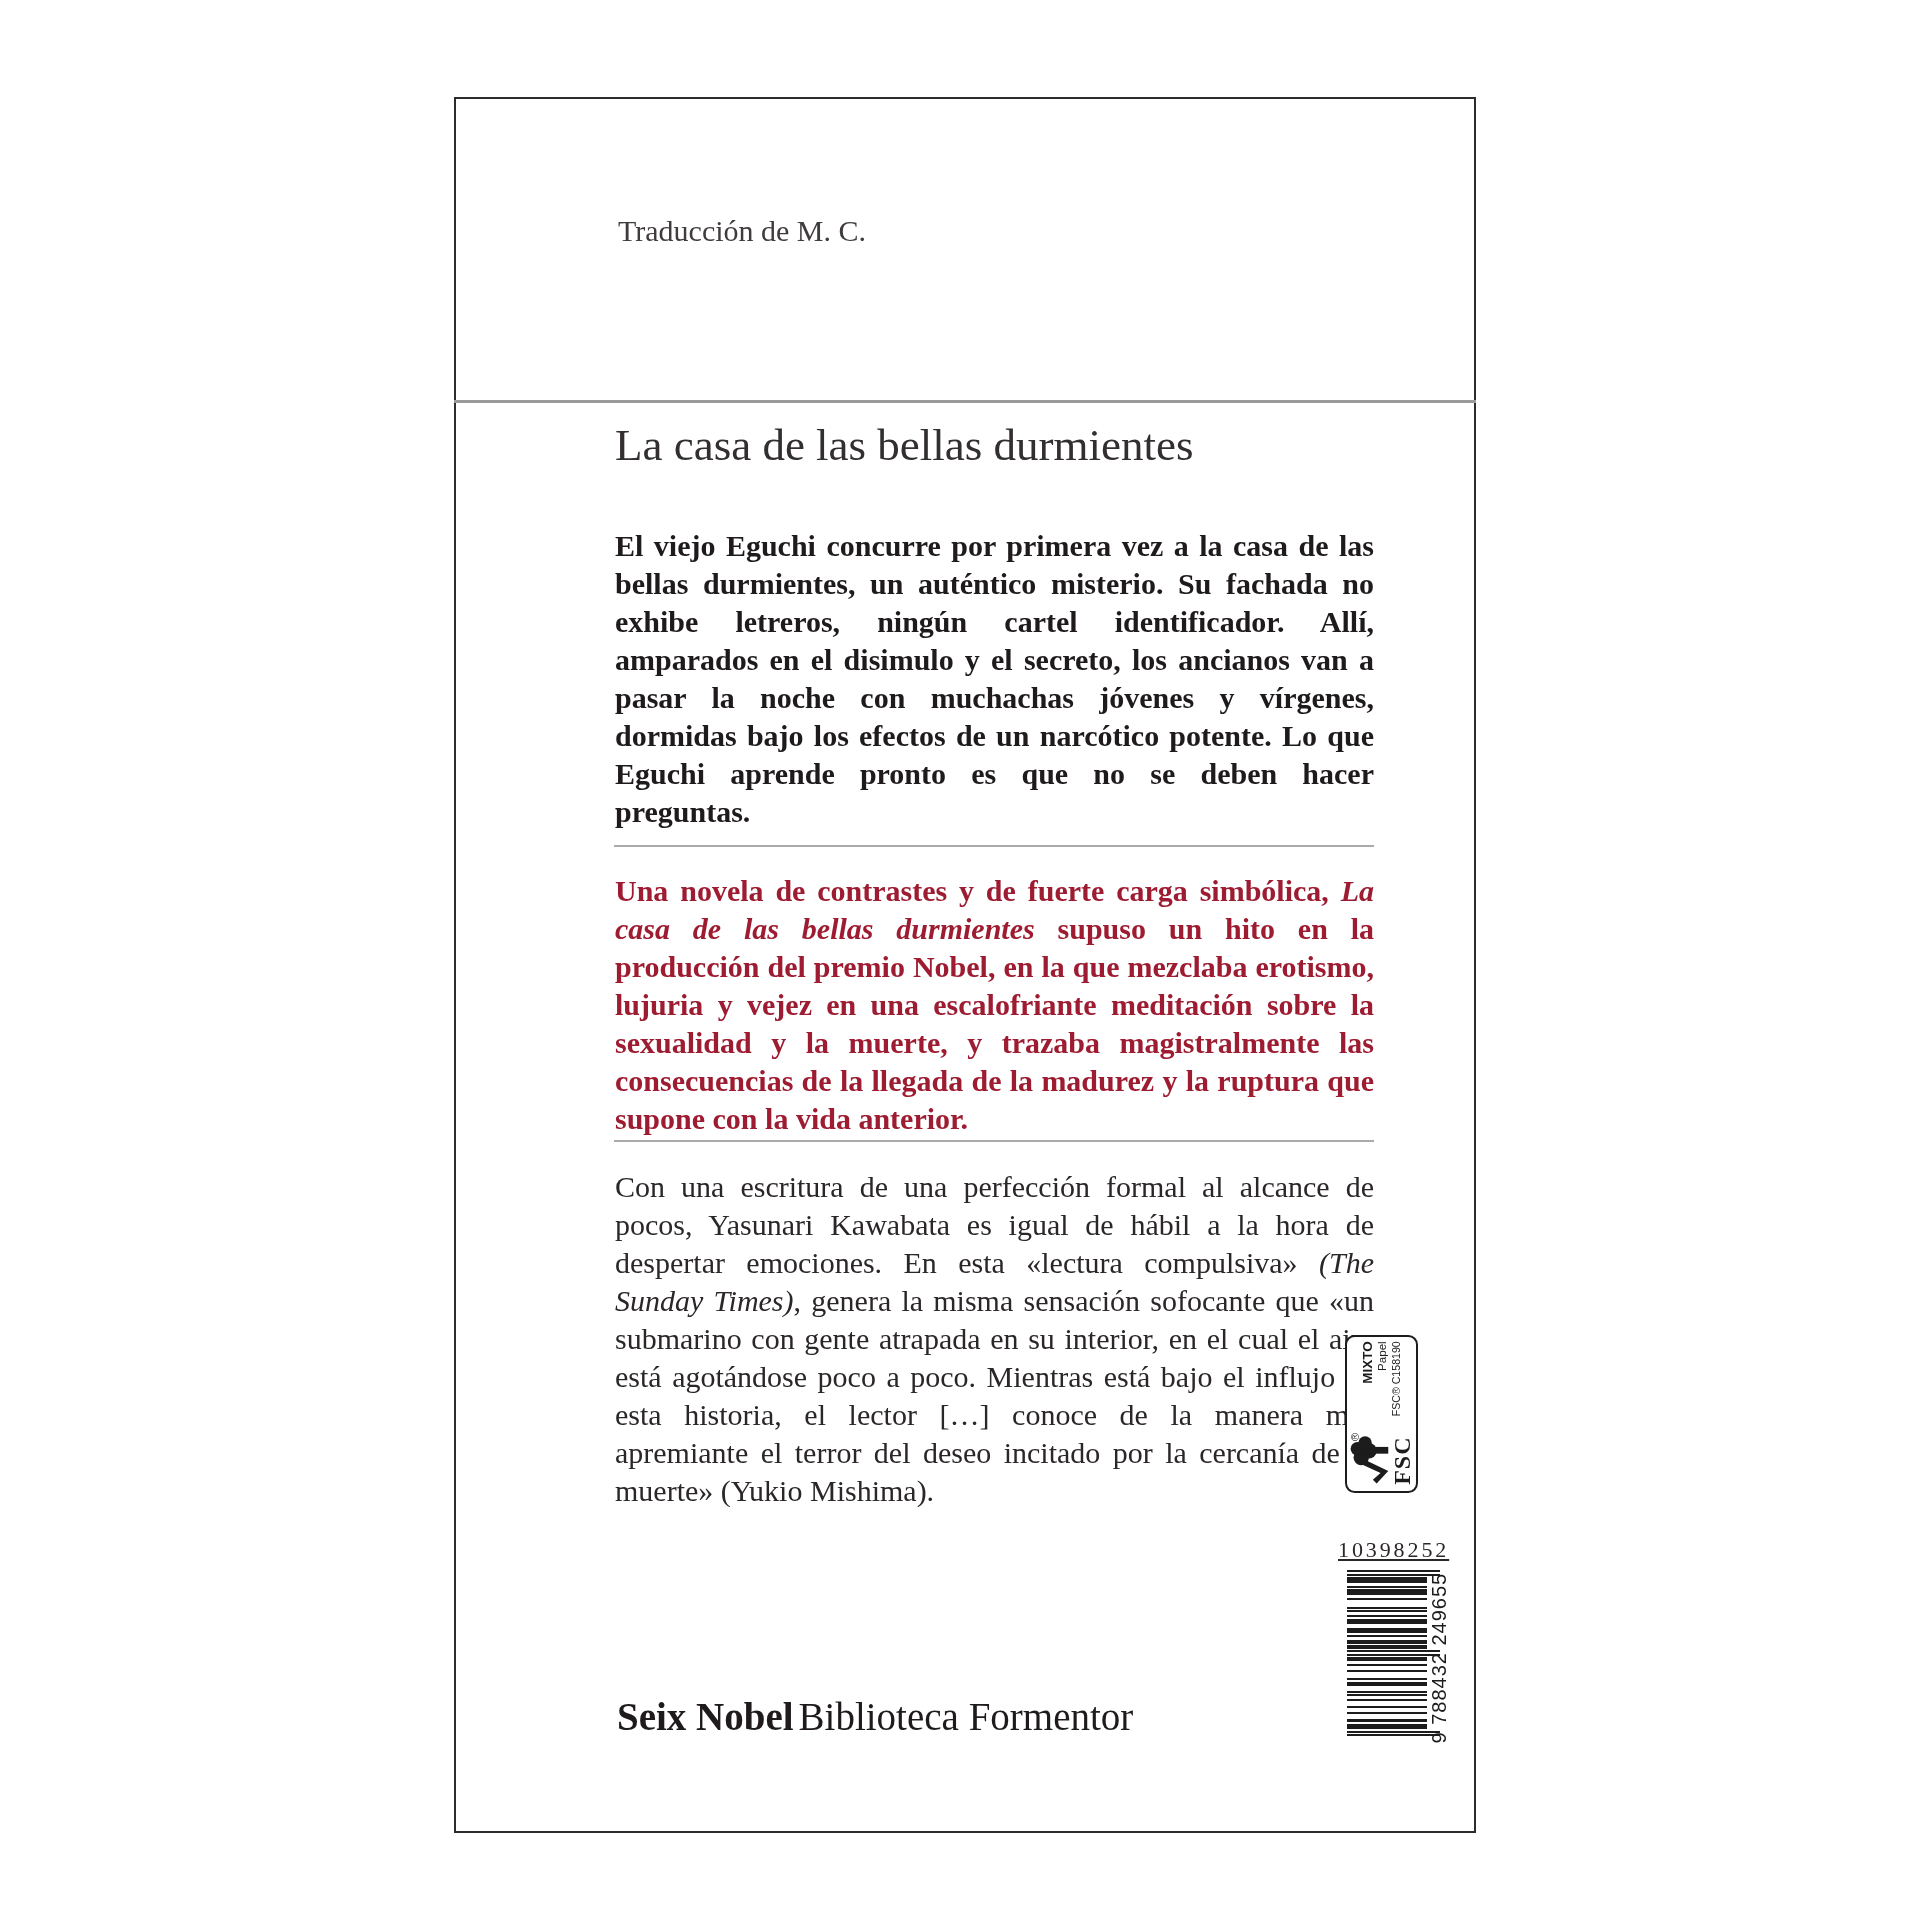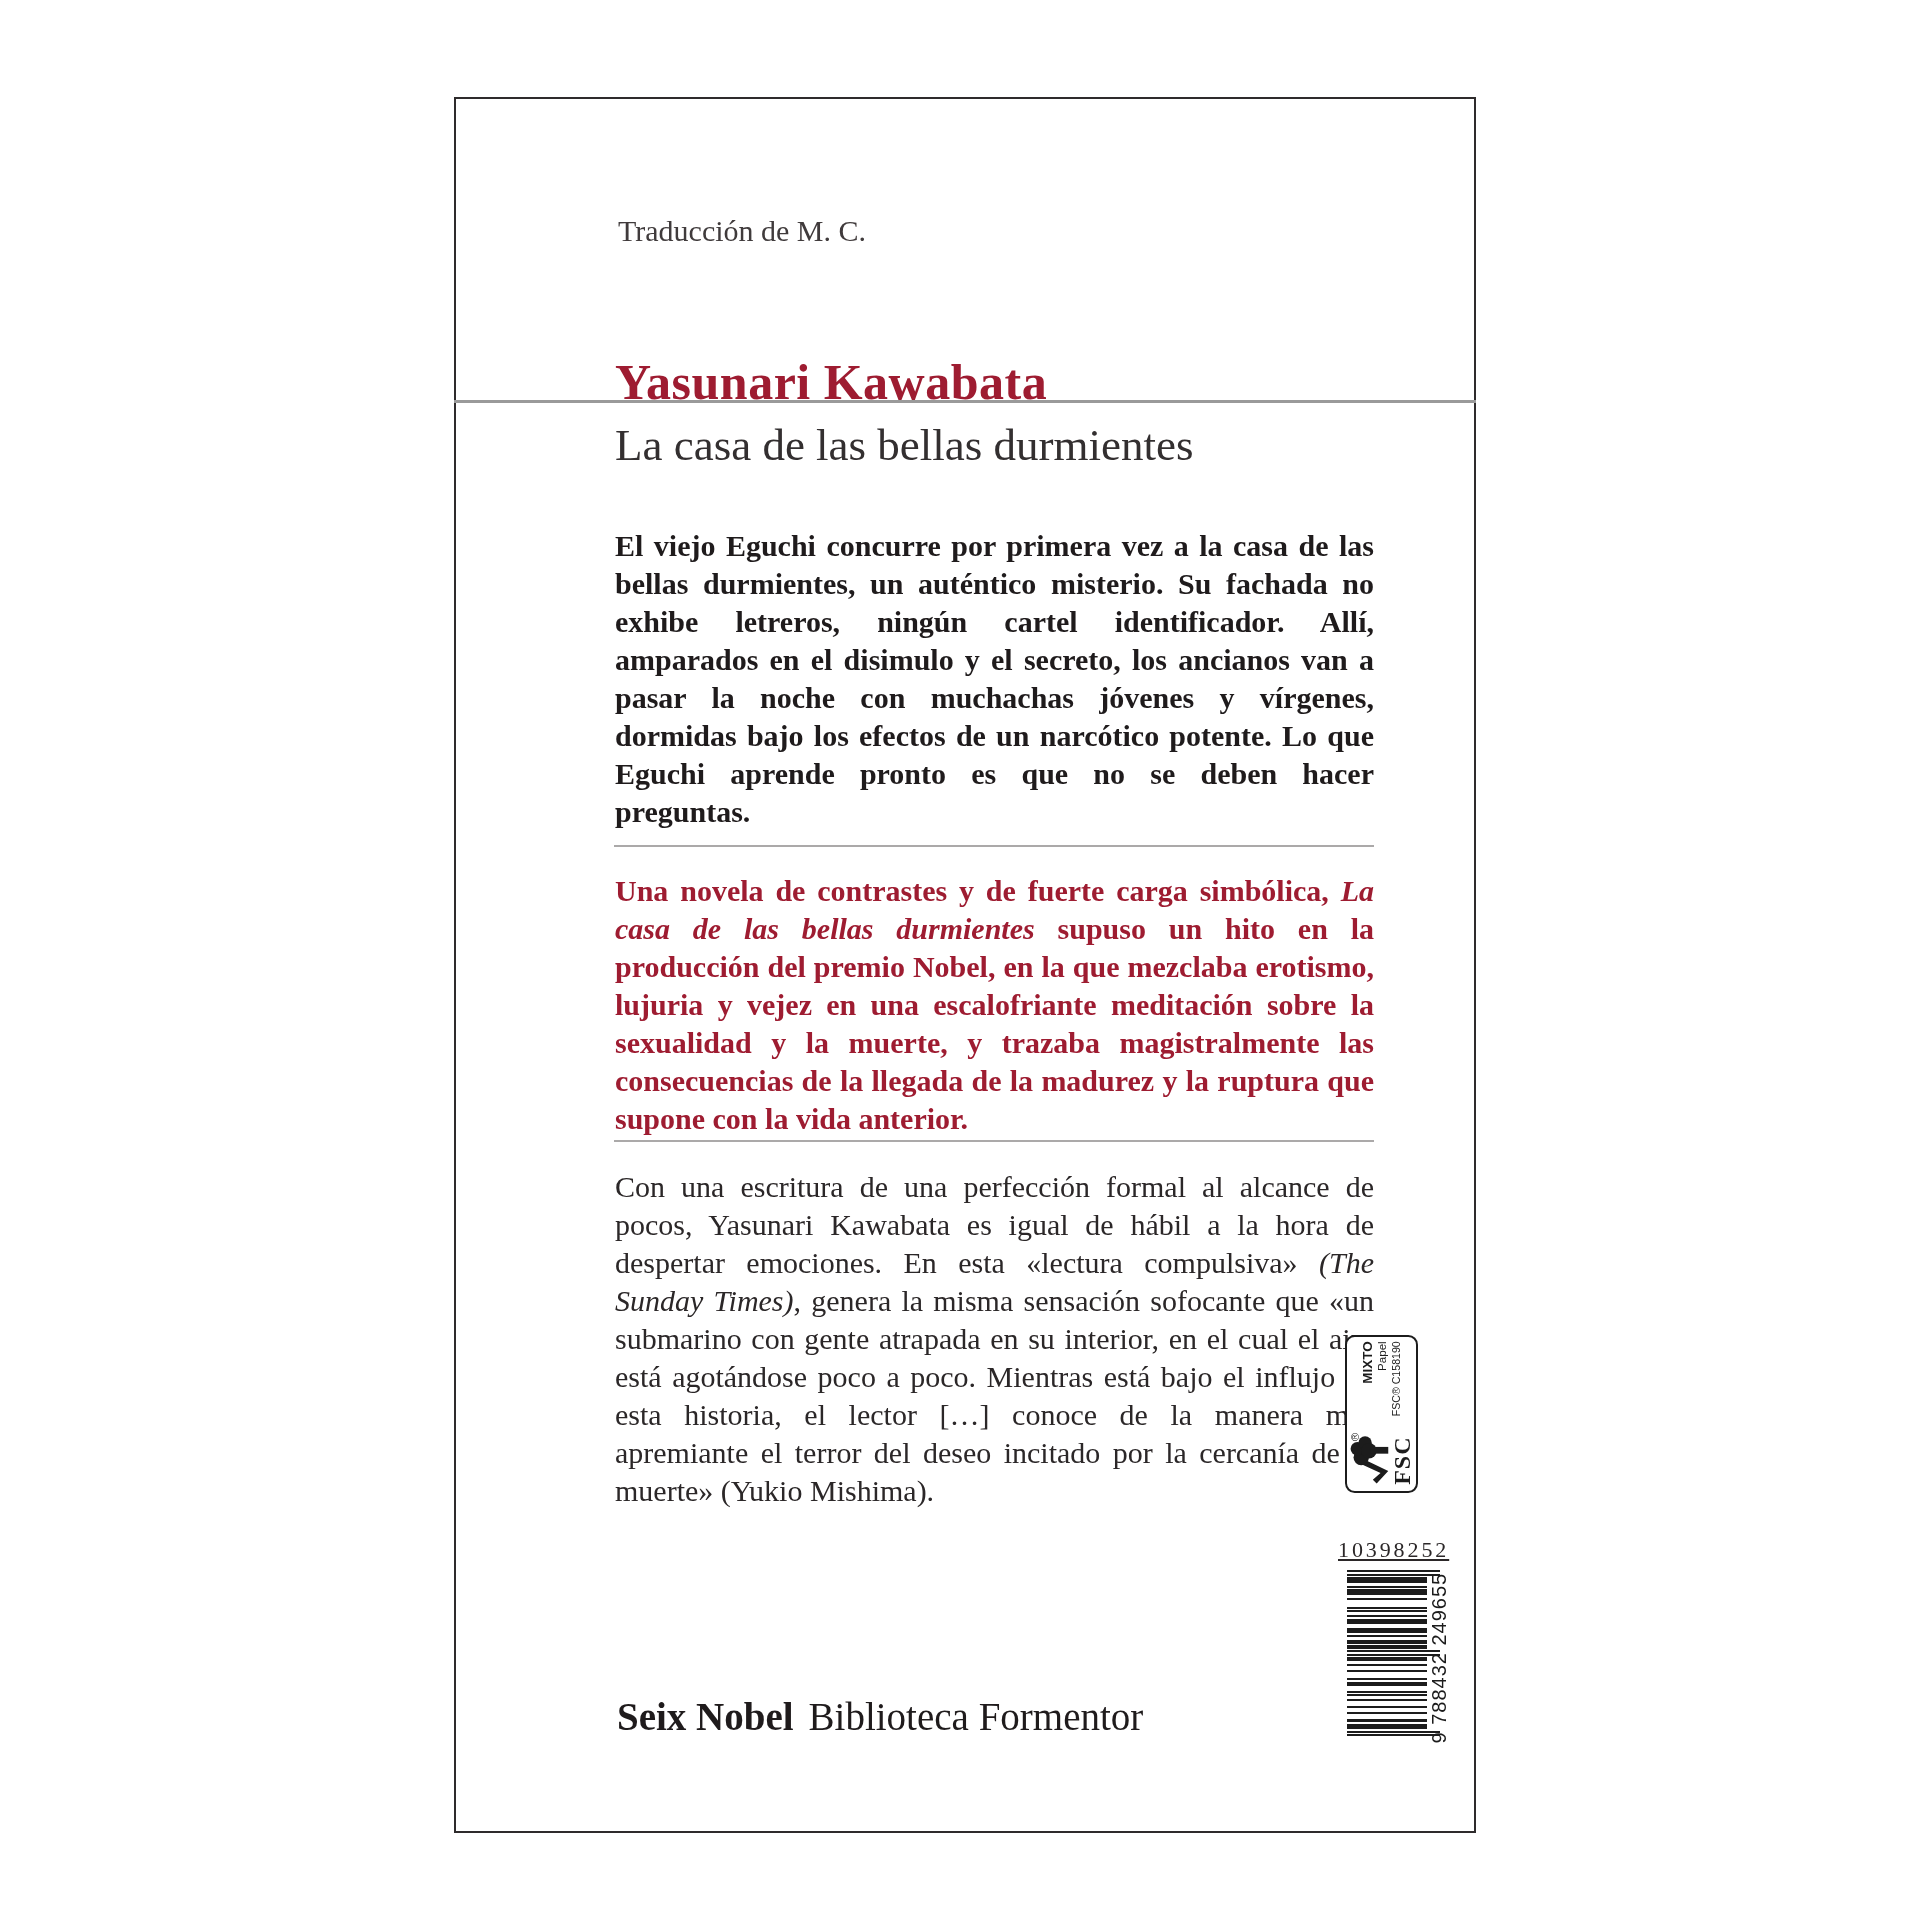--- a/index.html
+++ b/index.html
@@ -28,34 +28,33 @@
   .fsc-text .l2{font-size:11.6px;line-height:14.5px;}
   .fsc-text .l3{font-size:10.6px;line-height:13.5px;white-space:nowrap;}
   .product-code{position:absolute;left:1338px;top:1537px;width:97px;text-align:center;
                 font-size:22px;letter-spacing:2.9px;color:#2b2728;text-decoration:underline;}
   .barcode-bars{position:absolute;left:1347px;top:1570px;width:97px;height:166px;}
   .isbn-box{position:absolute;left:1427px;top:1562px;width:27px;height:182px;}
   .isbn-inner{position:absolute;left:-77px;top:77px;width:182px;height:27px;transform:rotate(-90deg);
               font-family:"Liberation Sans",sans-serif;font-size:20px;letter-spacing:1px;color:#1c1c1c;white-space:nowrap;}
   .footer{position:absolute;left:617px;top:1694px;font-size:39px;color:#1f1b1c;}
   .footer .pub{font-weight:bold;}
-  .footer .col{margin-left:15px;}
+  .footer .col{margin-left:5px;}
   i{font-style:italic;}
 </style>
 </head>
 <body>
 
 <div class="page">
 
   <div class="frame"></div>
 
   <div class="translator">Traducción de M. C.</div>
 
   <div class="author-rule"></div>
-  <div class="author">Yasunari Kawabata</div>
   <div class="title">La casa de las bellas durmientes</div>
 
   <div class="para synopsis">El viejo Eguchi concurre por primera vez a la casa de las bellas durmientes, un auténtico misterio. Su fachada no exhibe letreros, ningún cartel identificador. Allí, amparados en el disimulo y el secreto, los ancianos van a pasar la noche con muchachas jóvenes y vírgenes, dormidas bajo los efectos de un narcótico potente. Lo que Eguchi aprende pronto es que no se deben hacer preguntas.</div>
 
   <div class="divider" style="top:845px;"></div>
 
   <p class="para highlight" style="margin:0;"><span>Una novela de contrastes y de fuerte carga simbólica, </span><i>La casa de las bellas durmientes</i><span> supuso un hito en la producción del premio Nobel, en la que mezclaba erotismo, lujuria y vejez en una escalofriante meditación sobre la sexualidad y la muerte, y trazaba magistralmente las consecuencias de la llegada de la madurez y la ruptura que supone con la vida anterior.</span></p>
 
   <div class="divider" style="top:1140px;"></div>
 

